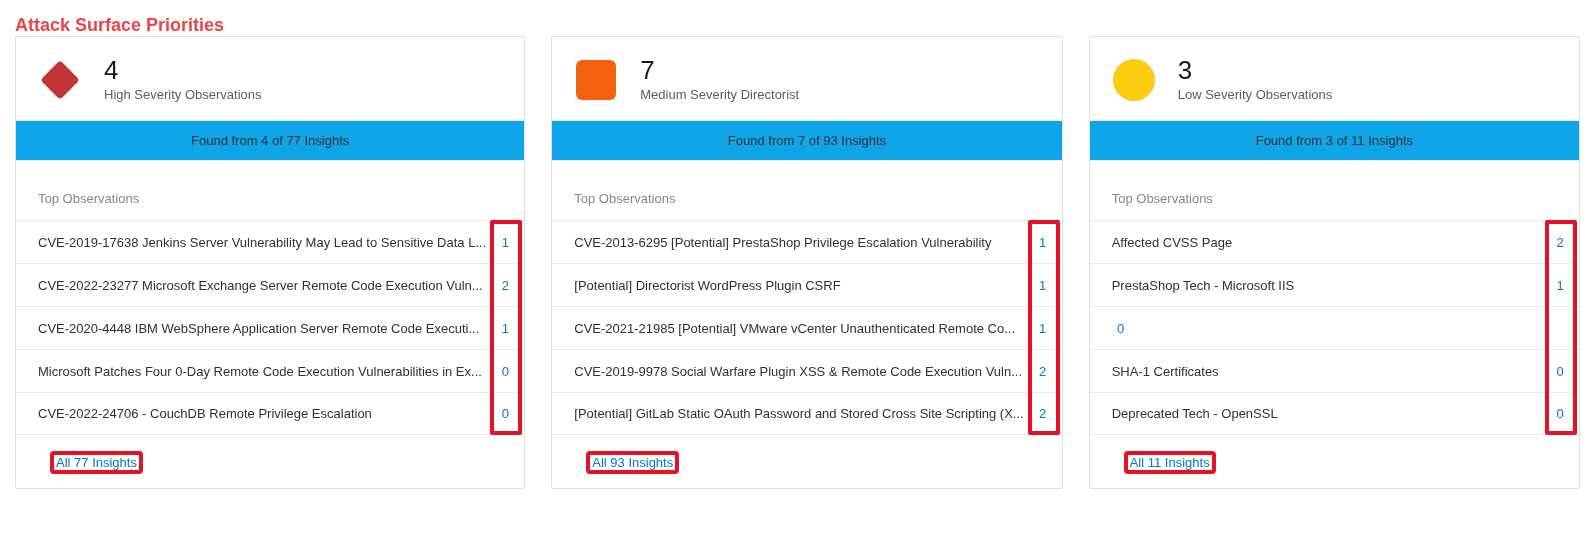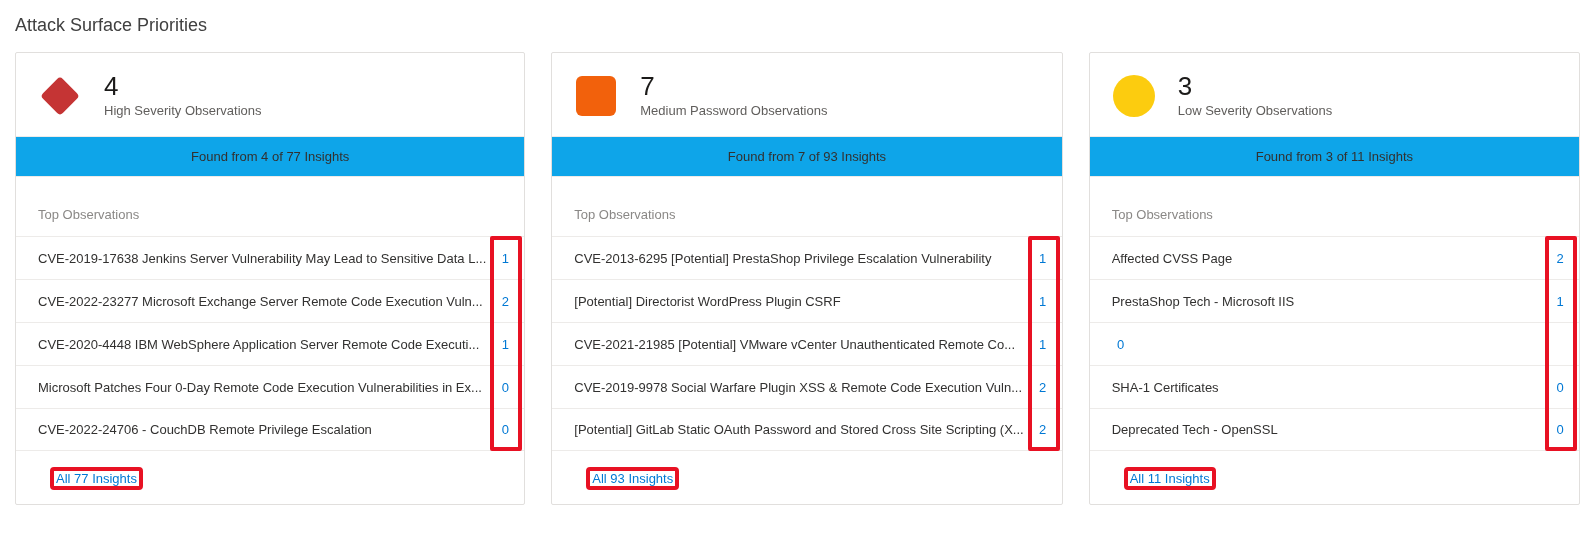--- a/index.html
+++ b/index.html
@@ -5,23 +5,23 @@
     * { box-sizing: border-box; margin: 0; padding: 0; }
     body {
       font-family: "Segoe UI", -apple-system, BlinkMacSystemFont, sans-serif;
       background: #ffffff;
       padding: 15px 15px 15px 15px;
       color: #323130;
       width: 1595px;
     }
     .section-title {
       font-size: 18px;
-      font-weight: 400;
-      color: #404040;
-      margin-bottom: 16px;
+      font-weight: 700;
+      color: #ef4444;
+      margin-bottom: 0;
     }
     .cards-row {
       display: flex;
       gap: 26px;
     }
     .card {
       flex: 1 1 0;
       border: 1px solid #e1dfdd;
       border-radius: 2px;
       background: #ffffff;
@@ -196,21 +196,21 @@
     </div>
   </div>
 
   <div class="card">
     <div class="card-header">
       <div class="sev-icon">
         <div class="sev-medium"></div>
       </div>
       <div class="header-text">
         <div class="count-num">7</div>
-        <div class="sev-label">Medium Password Observations</div>
+        <div class="sev-label">Medium Severity Directorist</div>
       </div>
     </div>
     <div class="found-bar">Found from 7 of 93 Insights</div>
     <div class="top-obs-label">Top Observations</div>
     <div class="obs-list-wrap">
       <div class="obs-list">
         <div class="obs-row">
           <span class="obs-title">CVE-2013-6295 [Potential] PrestaShop Privilege Escalation Vulnerability</span>
           <span class="obs-count">1</span>
         </div>

